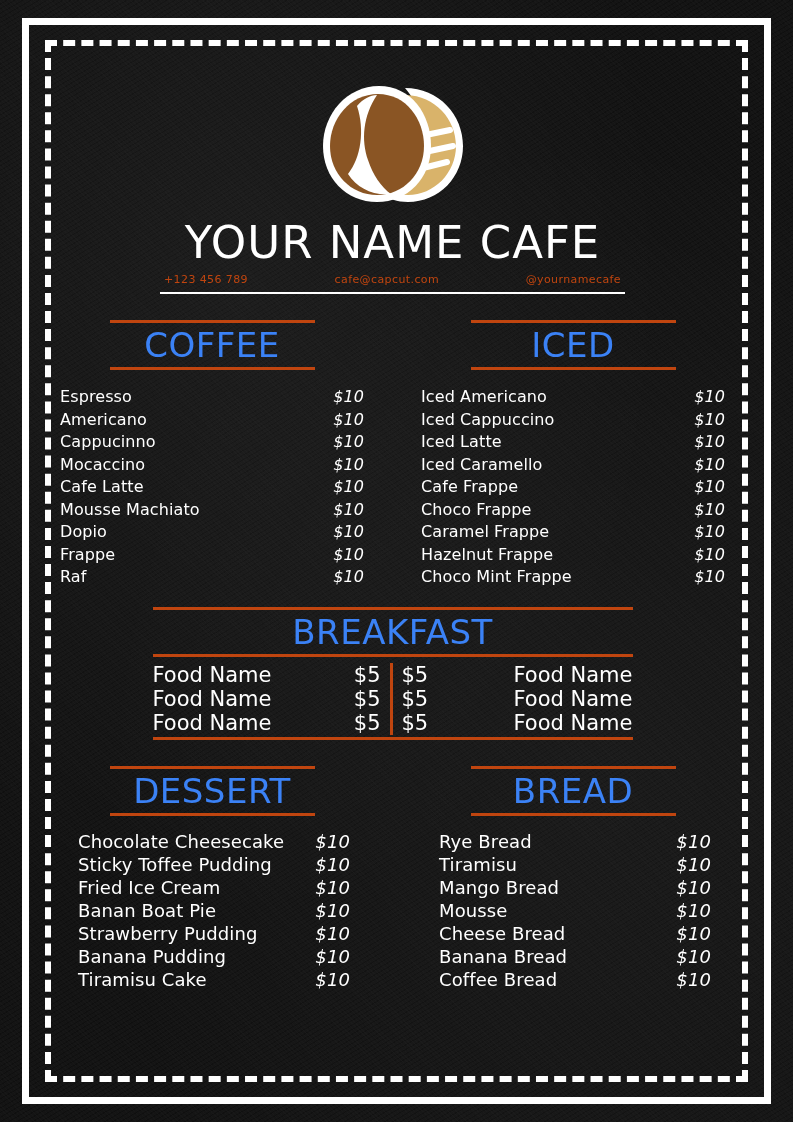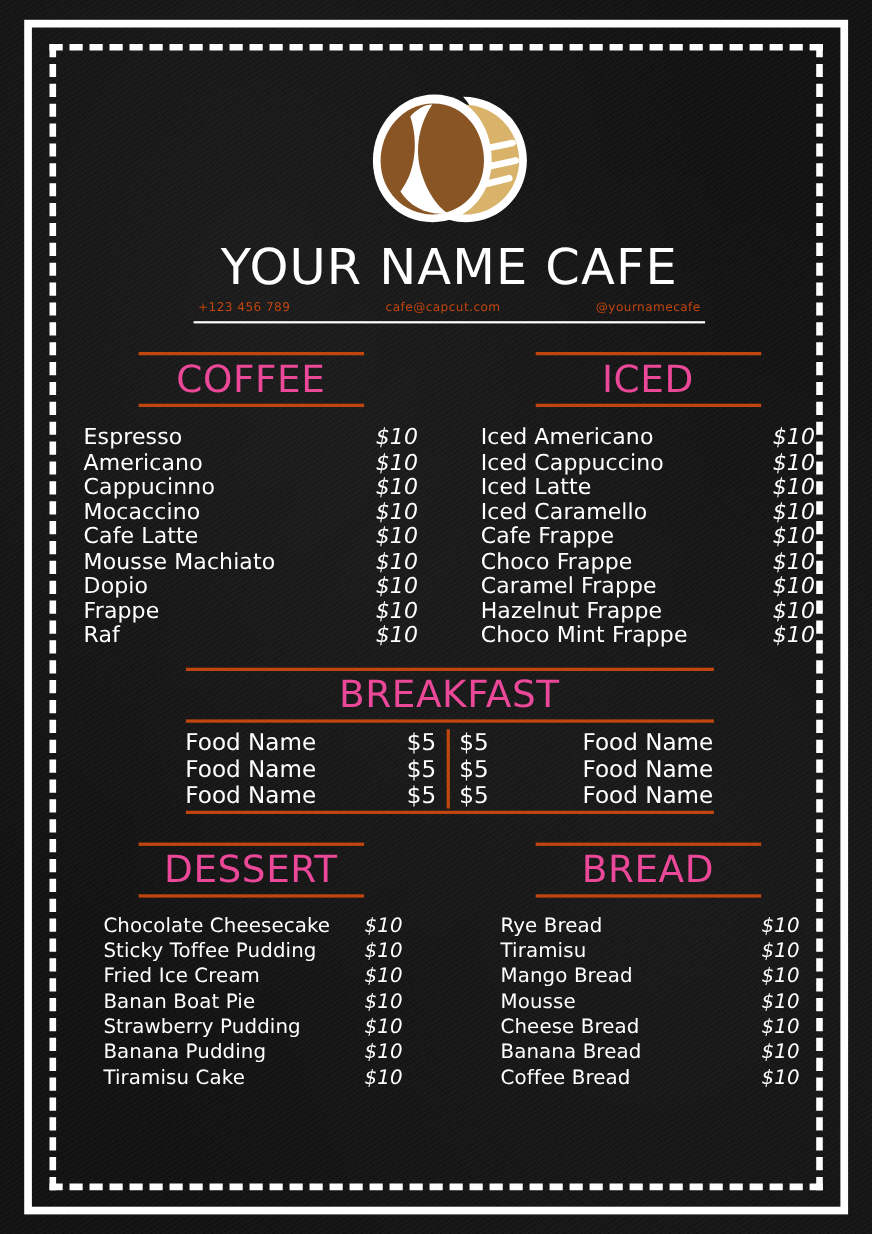--- a/index.html
+++ b/index.html
@@ -35,21 +35,21 @@
     border: 7px solid #ffffff;
   }
   .dashed-frame {
     position: absolute;
     left: 45px; top: 40px;
     width: 703px; height: 1042px;
     border: 6px dashed #ffffff;
   }
   .content {
     position: absolute;
-    left: 72px; top: 56px;
+    left: 56px; top: 56px;
     width: 673px;
     height: 1010px;
     z-index: 3;
   }
 
   
   .logo-wrap {
     display: flex;
     justify-content: center;
     margin-top: 22px;
@@ -85,40 +85,40 @@
   
   .two-col {
     display: flex;
     justify-content: space-between;
     margin-top: 26px;
   }
   .col { width: 312px; }
 
   .sec-head {
     text-align: center;
-    color: #ec4899;
+    color: #3b82f6;
     font-size: 34px;
     font-weight: 400;
     letter-spacing: 0.5px;
     padding: 3px 0 2px;
     border-top: 3px solid #c0450f;
     border-bottom: 3px solid #c0450f;
     width: 205px;
     margin: 0 auto;
     line-height: 1.15;
   }
   .col.right .sec-head { width: 205px; }
 
   
   .items { margin-top: 16px; }
   .row {
     display: flex;
     justify-content: space-between;
     color: #ffffff;
-    font-size: 20px;
+    font-size: 16px;
     line-height: 22.5px;
     padding: 0 4px;
   }
   .row .nm { letter-spacing: 0.1px; }
   .row .pr { letter-spacing: 0.1px; font-style: italic; }
 
   
   .breakfast { margin-top: 18px; }
   .breakfast .sec-head {
     width: 480px;

